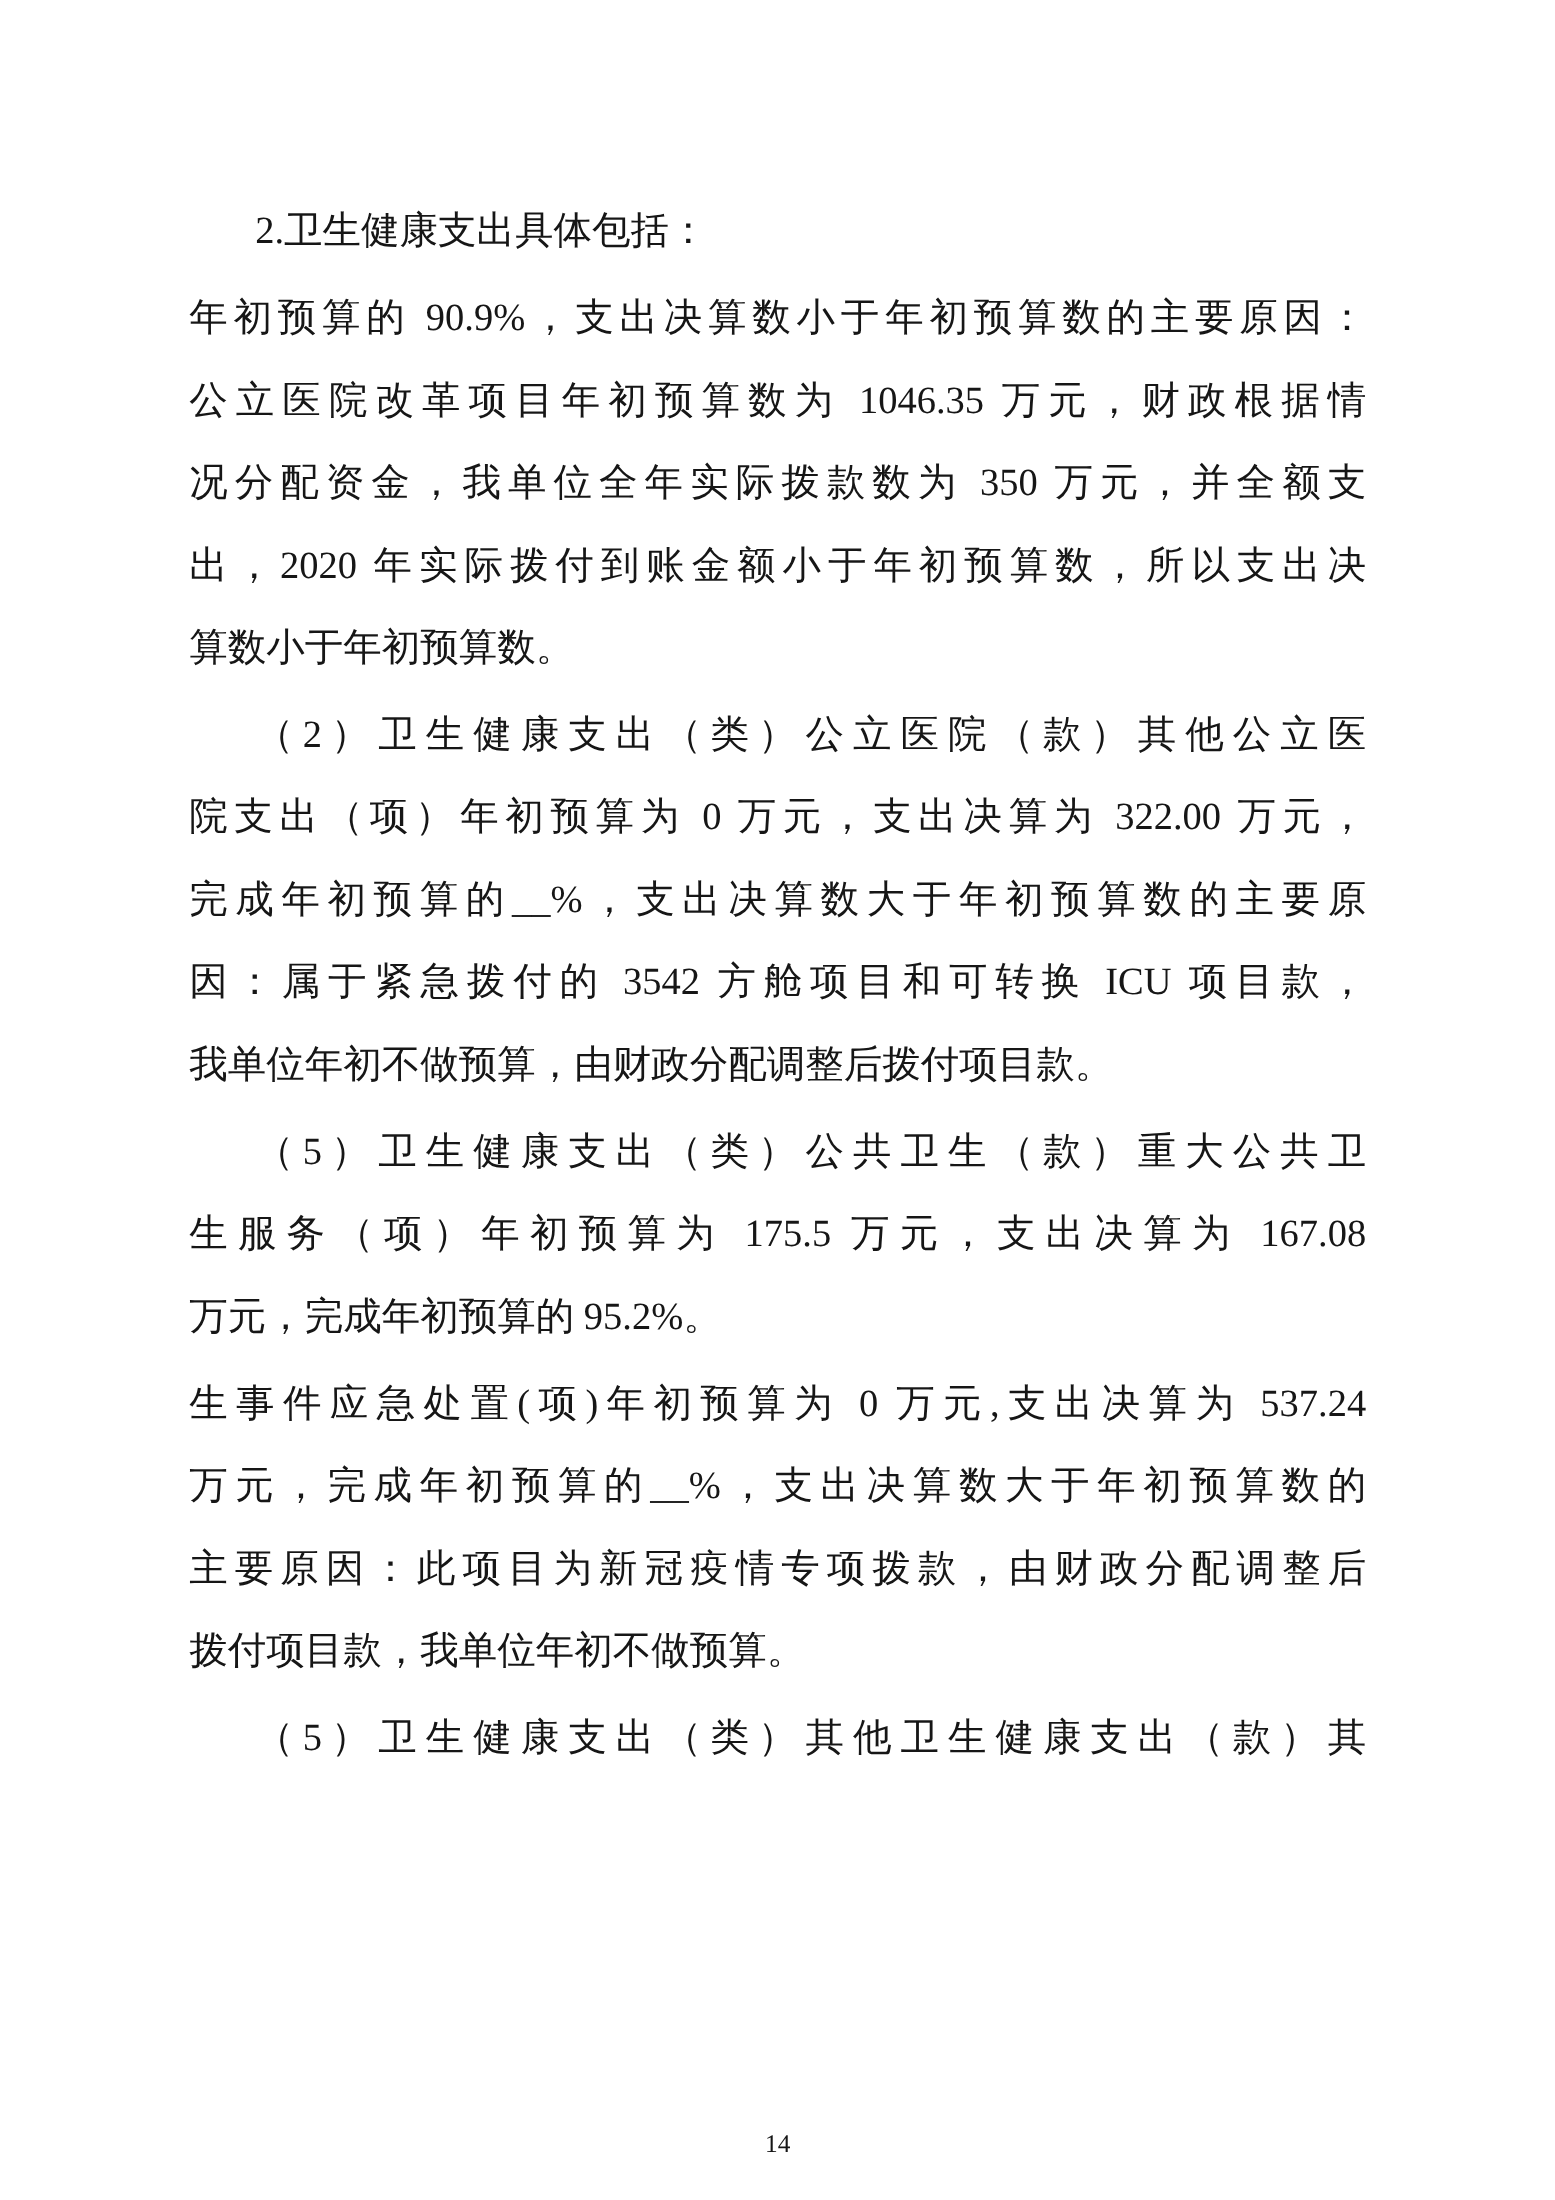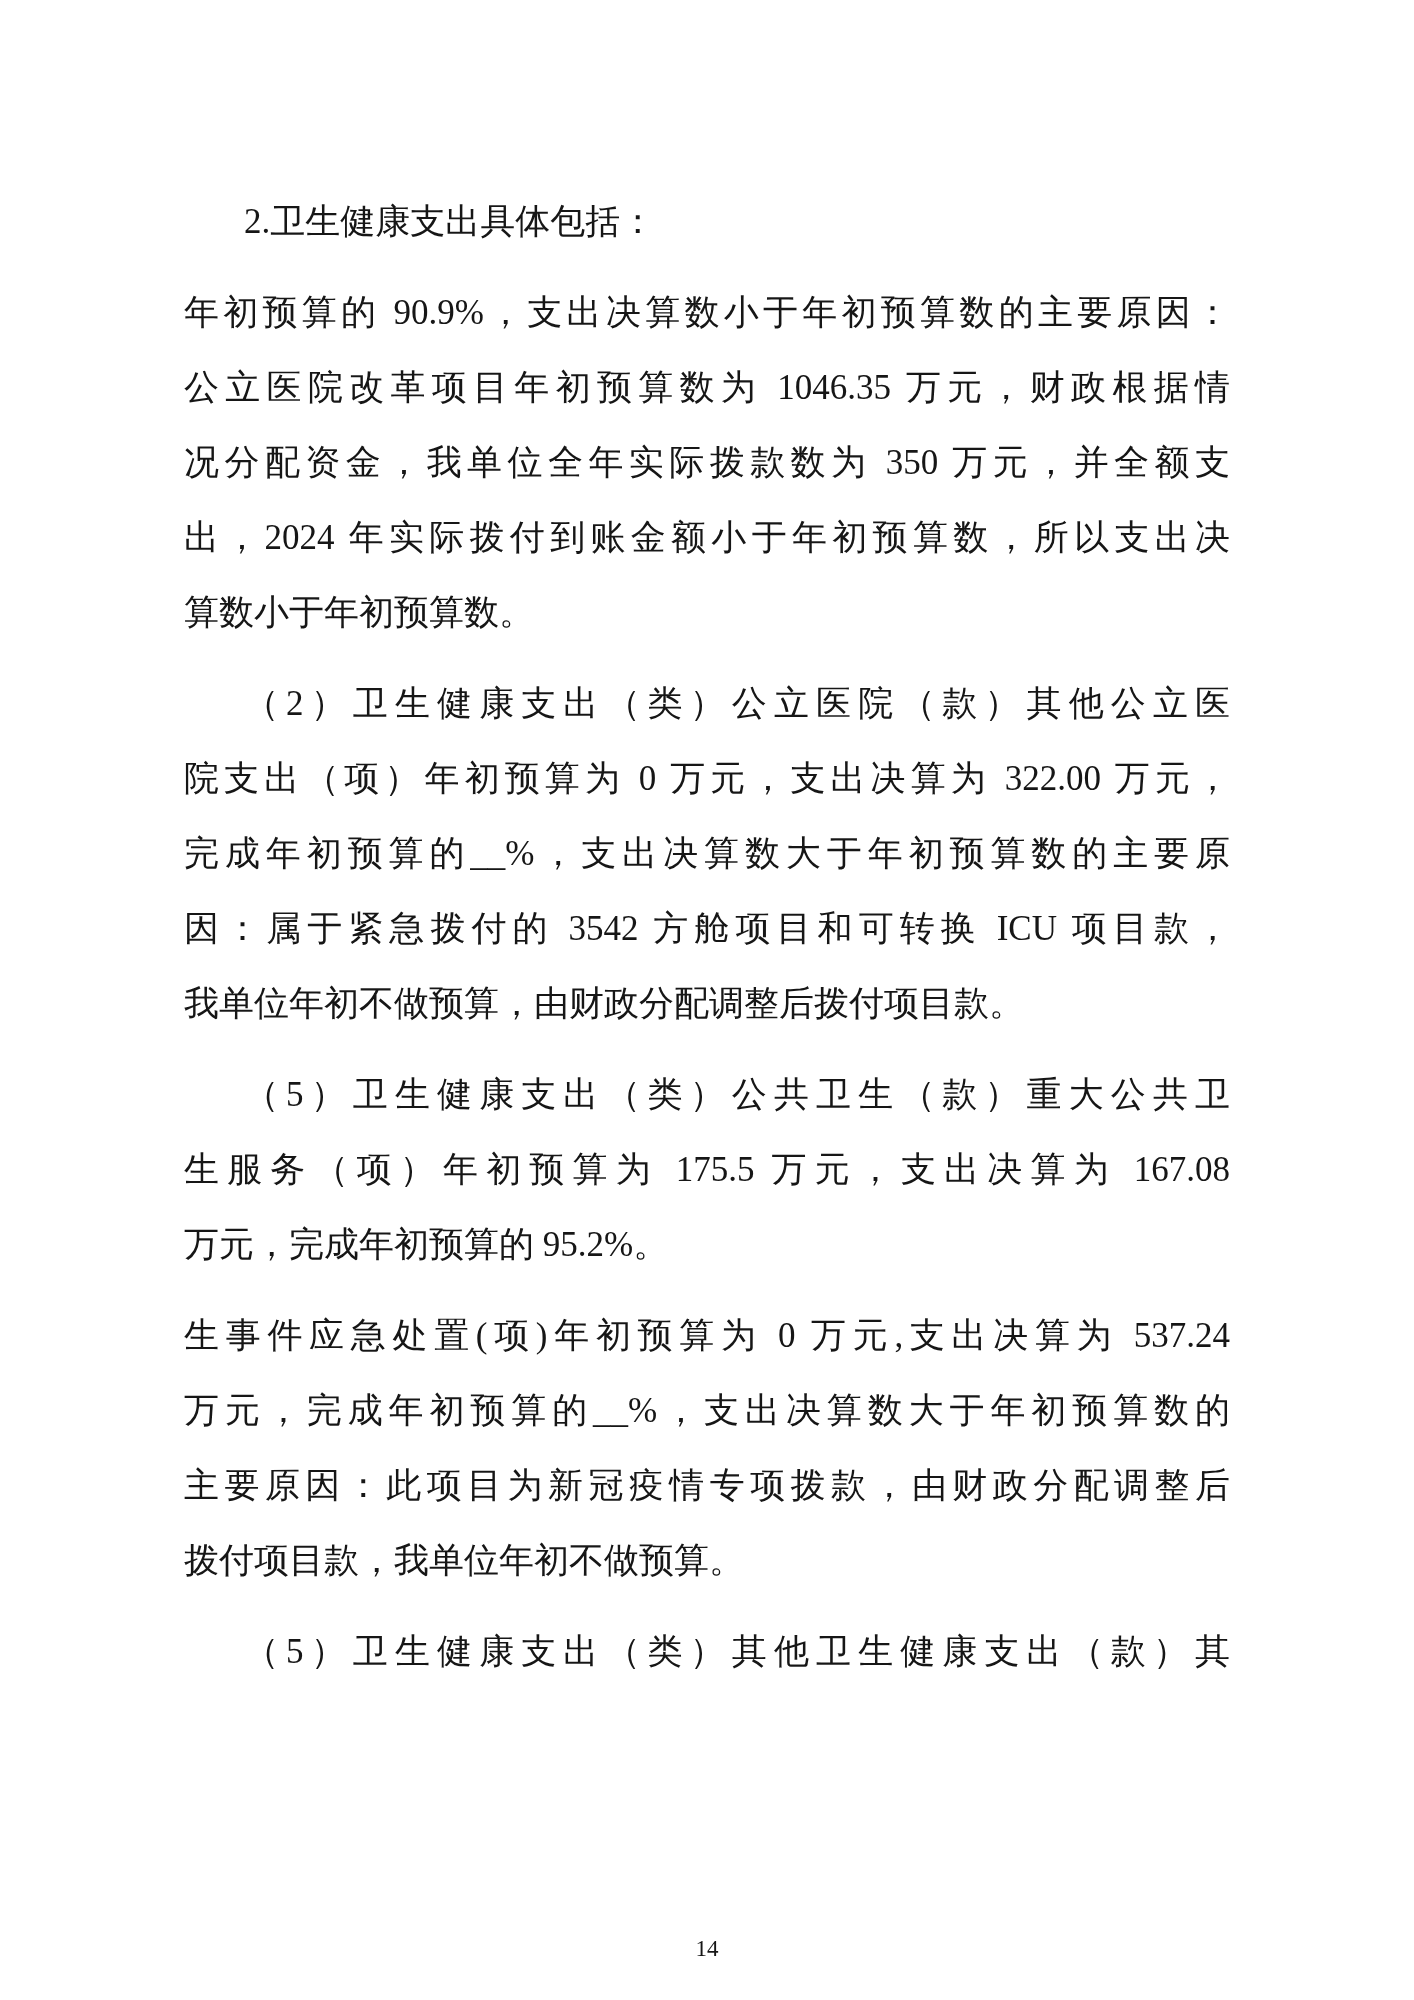--- a/index.html
+++ b/index.html
@@ -15,21 +15,21 @@
     position: relative;
     overflow: hidden;
   }
   .page {
     position: absolute;
     inset: 0;
     padding: 168px 168px 0 168px;
     box-sizing: border-box;
   }
   .para {
-    margin: 16px;
+    margin: 4px;
   }
   .line {
     font-size: 35px;
     line-height: 75px;
     height: 75px;
     white-space: nowrap;
     overflow: visible;
   }
   .line.justify {
     white-space: normal;
@@ -54,21 +54,21 @@
 
 <div class="page">
   <div id="document-body">
       <div class="para">
         <div class="line indent">2.卫生健康支出具体包括：</div>
       </div>
       <div class="para">
         <div class="line justify">年初预算的 90.9%，支出决算数小于年初预算数的主要原因：</div>
         <div class="line justify">公立医院改革项目年初预算数为 1046.35 万元，财政根据情</div>
         <div class="line justify">况分配资金，我单位全年实际拨款数为 350 万元，并全额支</div>
-        <div class="line justify">出，2024 年实际拨付到账金额小于年初预算数，所以支出决</div>
+        <div class="line justify">出，2020 年实际拨付到账金额小于年初预算数，所以支出决</div>
         <div class="line">算数小于年初预算数。</div>
       </div>
       <div class="para">
         <div class="line justify indent">（2）卫生健康支出（类）公立医院（款）其他公立医</div>
         <div class="line justify">院支出（项）年初预算为 0 万元，支出决算为 322.00 万元，</div>
         <div class="line justify">完成年初预算的__%，支出决算数大于年初预算数的主要原</div>
         <div class="line justify">因：属于紧急拨付的 3542 方舱项目和可转换 ICU 项目款，</div>
         <div class="line">我单位年初不做预算，由财政分配调整后拨付项目款。</div>
       </div>
       <div class="para">

